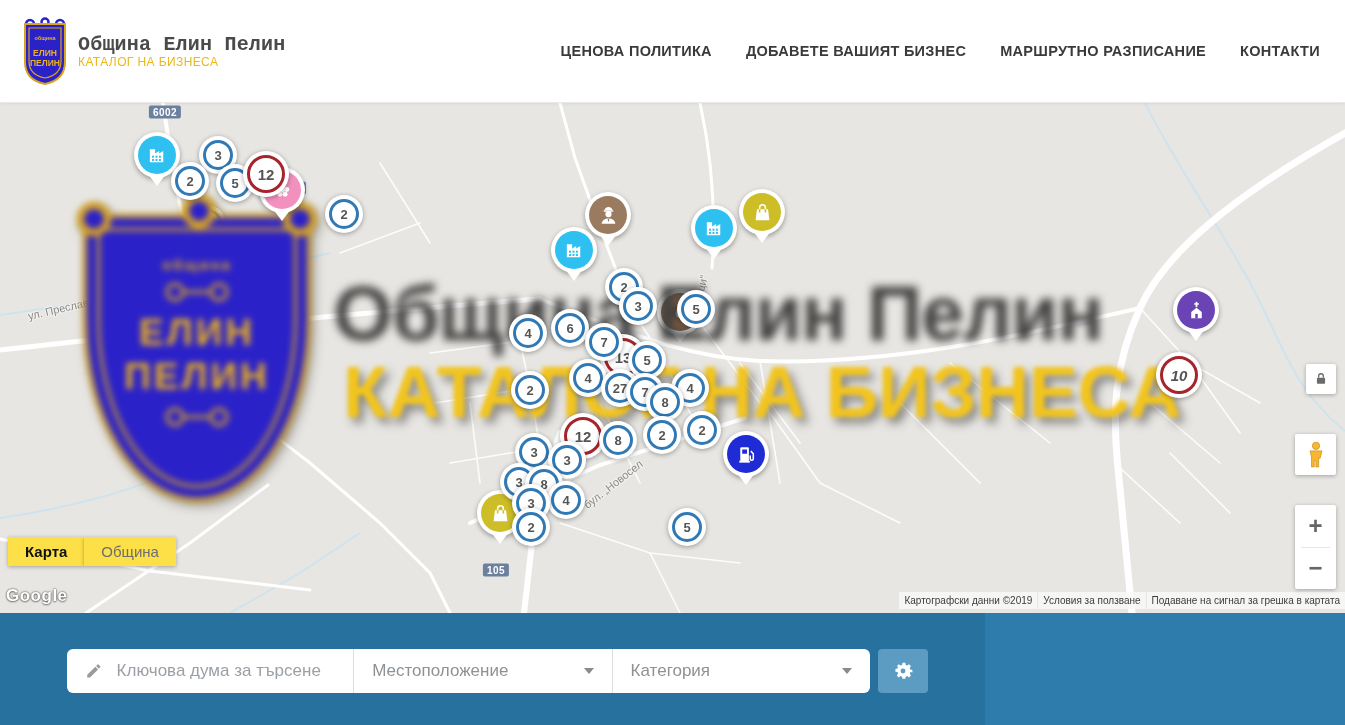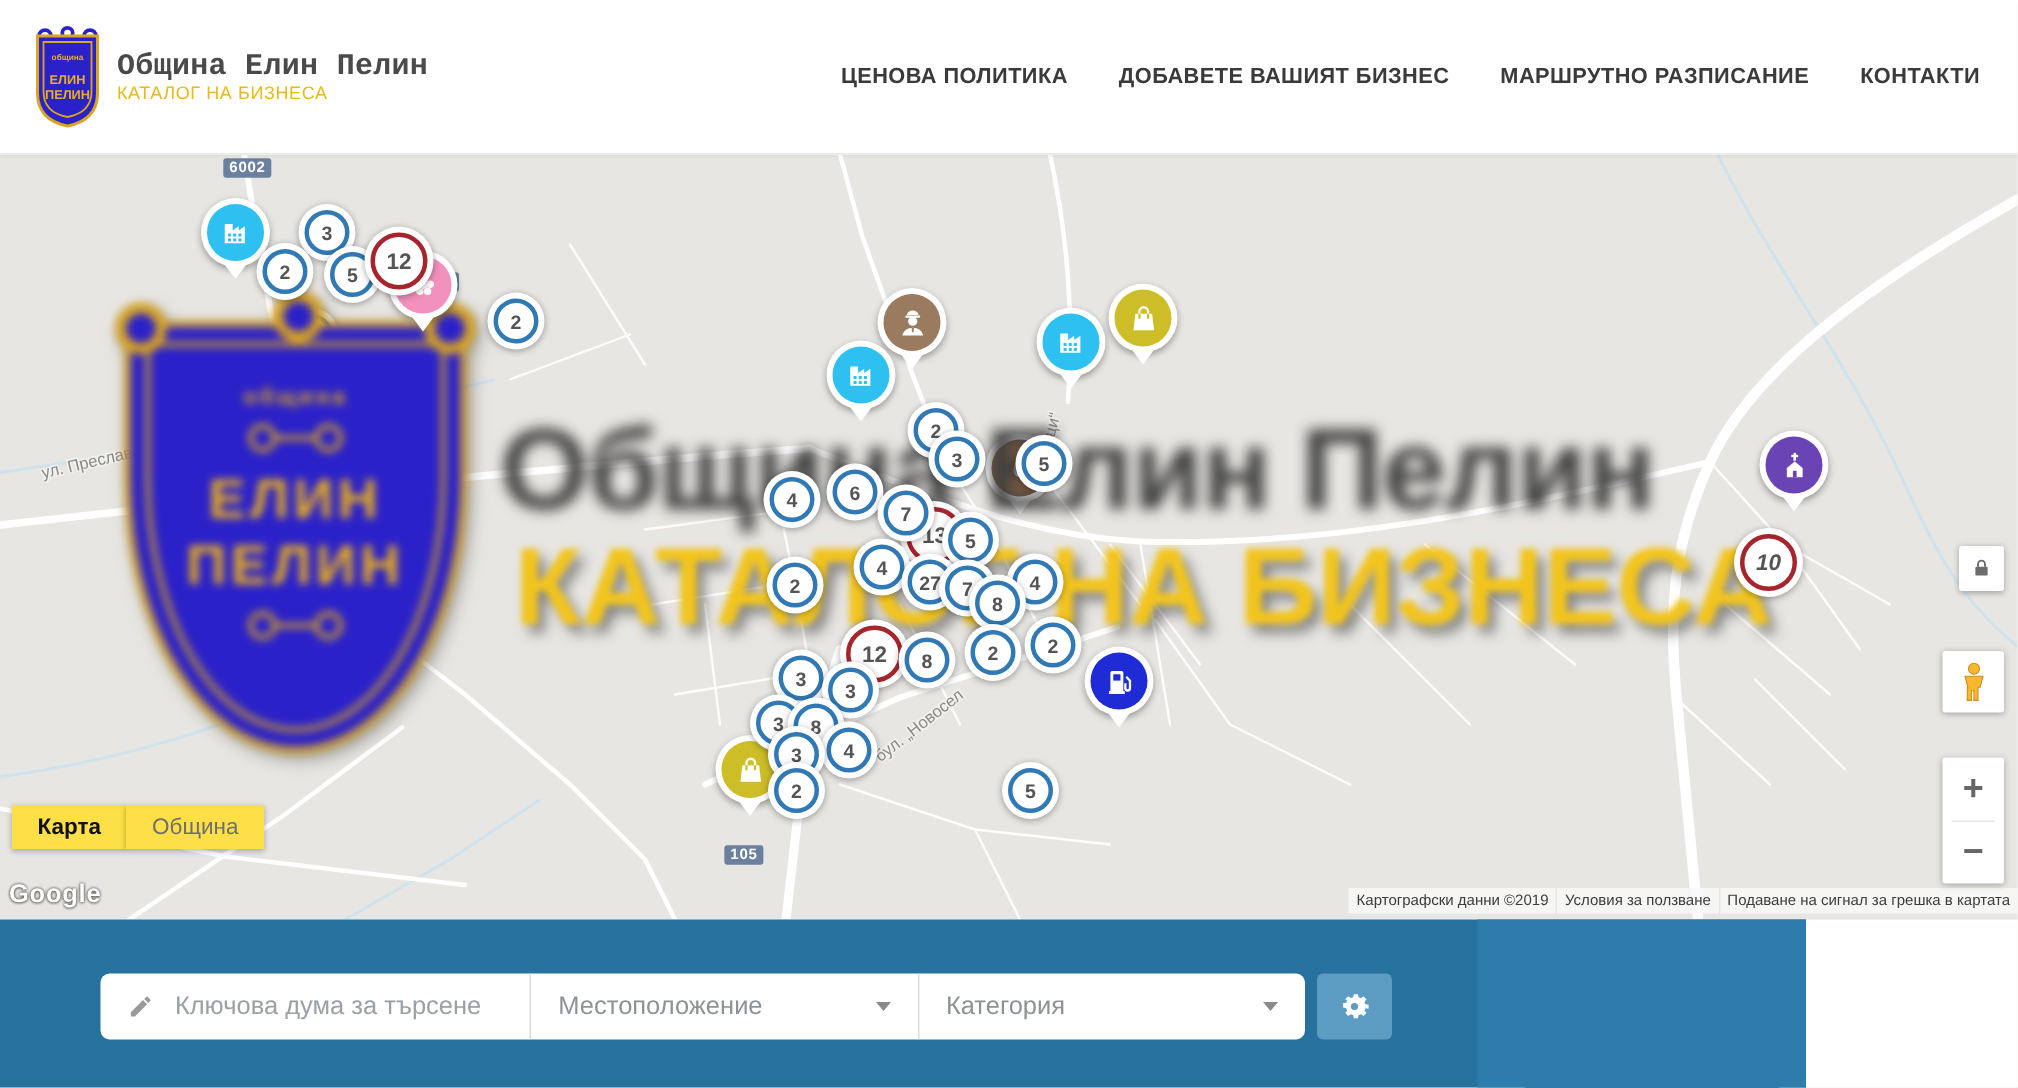--- a/index.html
+++ b/index.html
@@ -81,21 +81,21 @@
     display:flex;align-items:center;justify-content:center;cursor:pointer;}
   .lock-btn{left:1306px;top:261px;width:30px;height:30px;}
   .pegman-btn{left:1295px;top:331px;width:41px;height:41px;}
   .zoomctl{position:absolute;left:1295px;top:402px;width:41px;height:84px;background:#fff;
     box-shadow:0 1px 4px rgba(0,0,0,.3);border-radius:2px;display:flex;flex-direction:column;}
   .zoom-btn{flex:1;display:flex;align-items:center;justify-content:center;font-size:24px;
     color:#666;cursor:pointer;font-weight:bold;}
   .zoom-divider{height:1px;background:#e6e6e6;margin:0 6px;}
 
   
-  .search-bar{position:absolute;top:613px;left:0;width:1204px;height:112px;background:#27719f;}
+  .search-bar{position:absolute;top:613px;left:0;width:1345px;height:112px;background:#27719f;}
   .search-bar .right-zone{position:absolute;left:985px;top:0;right:0;bottom:0;background:#2e7cac;}
   .search-box{position:absolute;left:67px;top:36px;width:803px;height:44px;background:#fff;
     border-radius:6px;display:flex;align-items:stretch;overflow:hidden;}
   .sb-section{display:flex;align-items:center;gap:12px;padding:0 18px;}
   .sb-input-sec{flex:1.13;}
   .sb-select{flex:1;border-left:1px solid #ddd;justify-content:space-between;cursor:pointer;}
   .sb-input{border:none;outline:none;font-size:17px;color:#444;width:100%;
     font-family:"Liberation Sans",sans-serif;}
   .sb-input::placeholder{color:#9aa0a6;}
   .sb-select-label{font-size:17px;color:#8d9297;}

